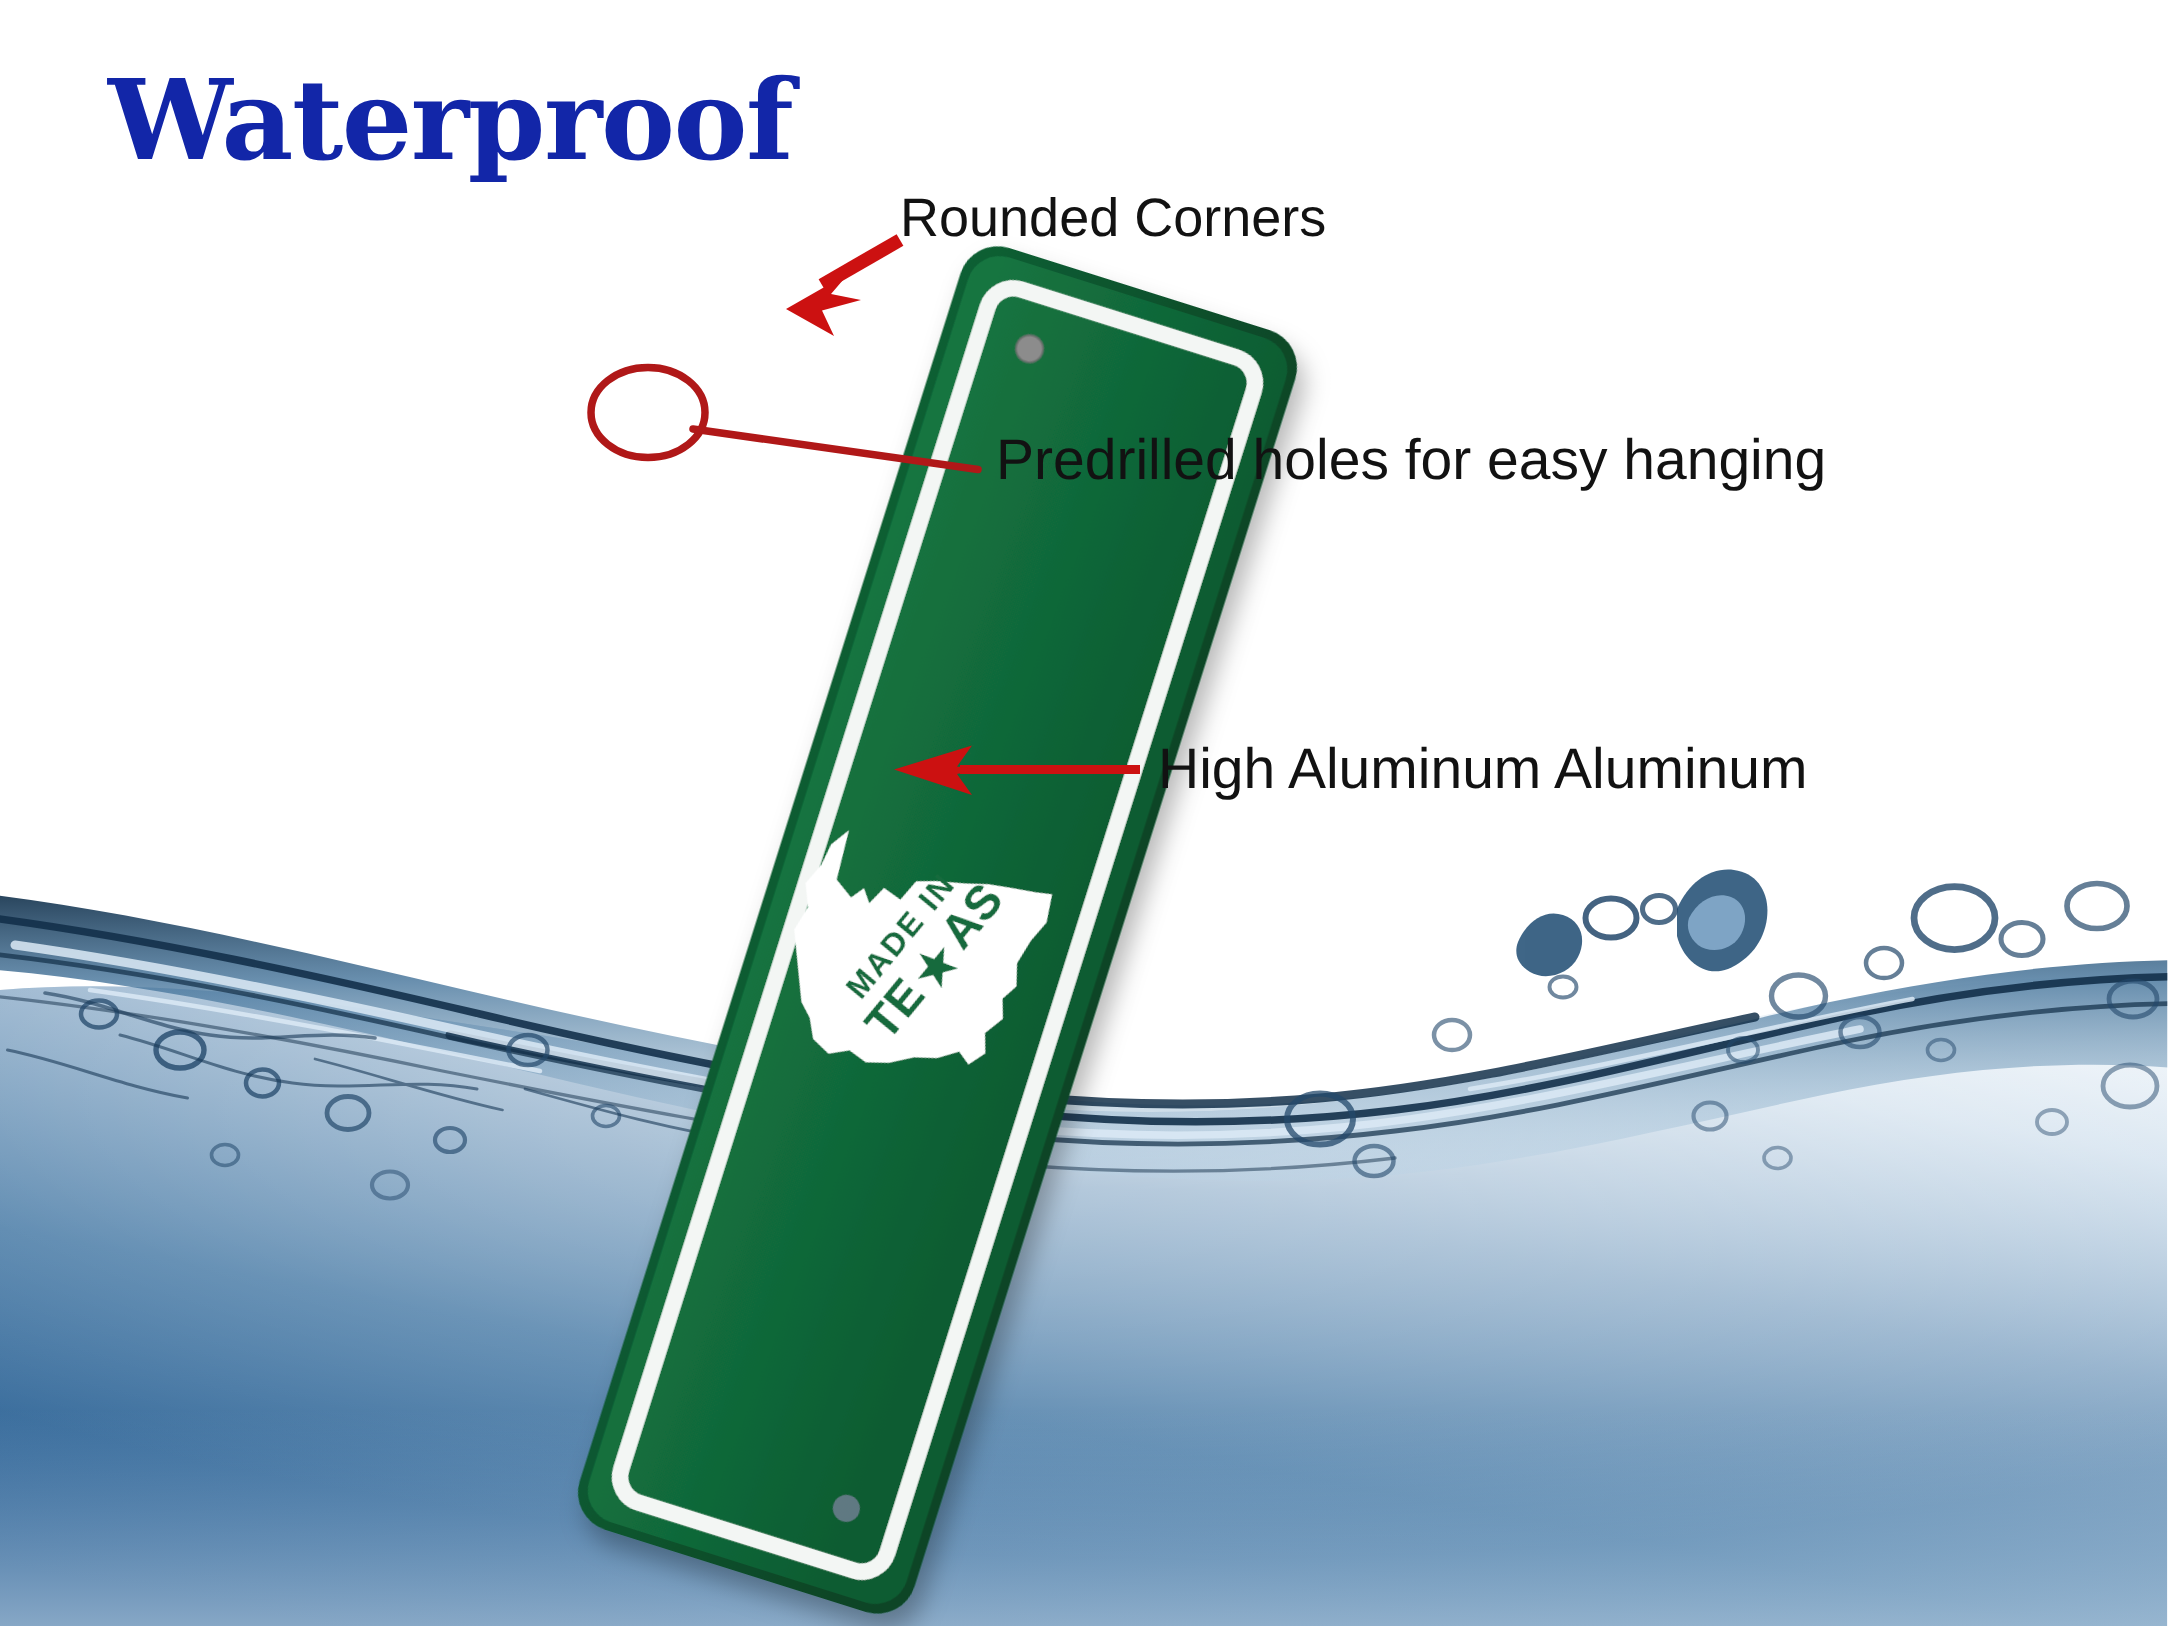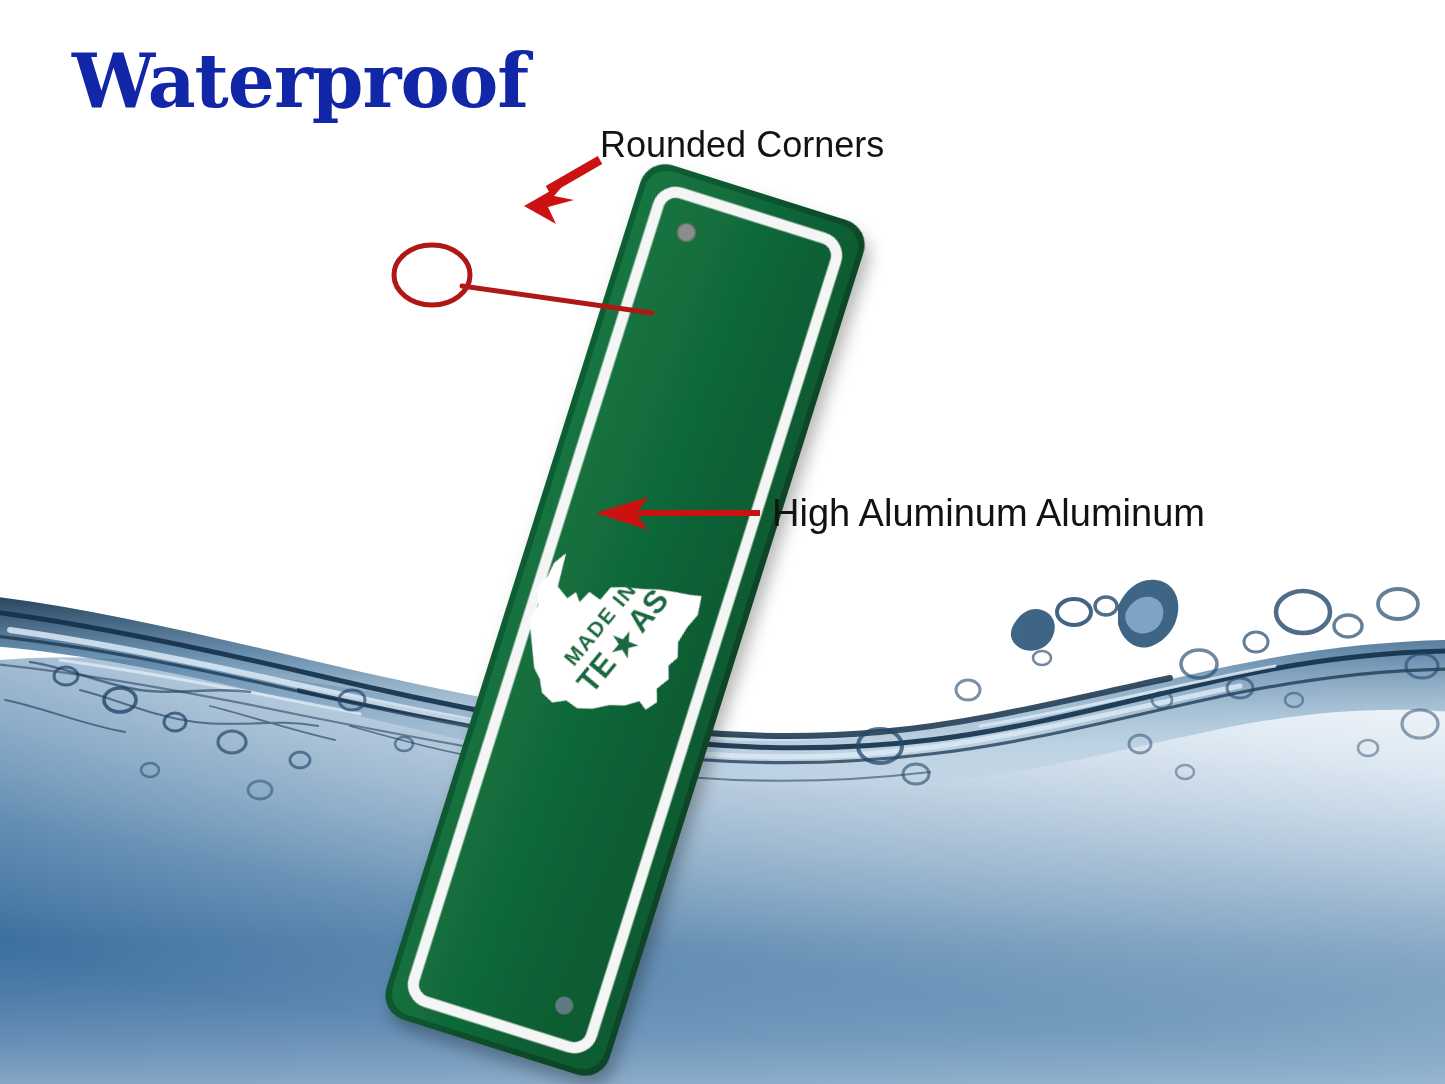--- a/index.html
+++ b/index.html
@@ -286,20 +286,21 @@
           <ellipse cx="764" cy="812" rx="7" ry="4"></ellipse>
         </g>
       </g>
     </g>
   </svg>
 
   <div id="title">Waterproof</div>
 
   <div class="callout" id="label-rounded">Rounded Corners</div>
 
+  <div class="callout" id="label-holes">Predrilled holes for easy hanging</div>
 
   <div class="callout" id="label-aluminum">High Aluminum Aluminum</div>
 
   <svg id="annot" viewBox="0 0 1445 1084" aria-hidden="true">
 
     <g>
       <line x1="600" y1="160" x2="548" y2="190" stroke="#CC1111" stroke-width="9" stroke-linecap="butt"></line>
       <path d="M524,206 L566,182 L554,196 L574,200 L548,207 L556,224 Z" fill="#CC1111"></path>
     </g>
 

